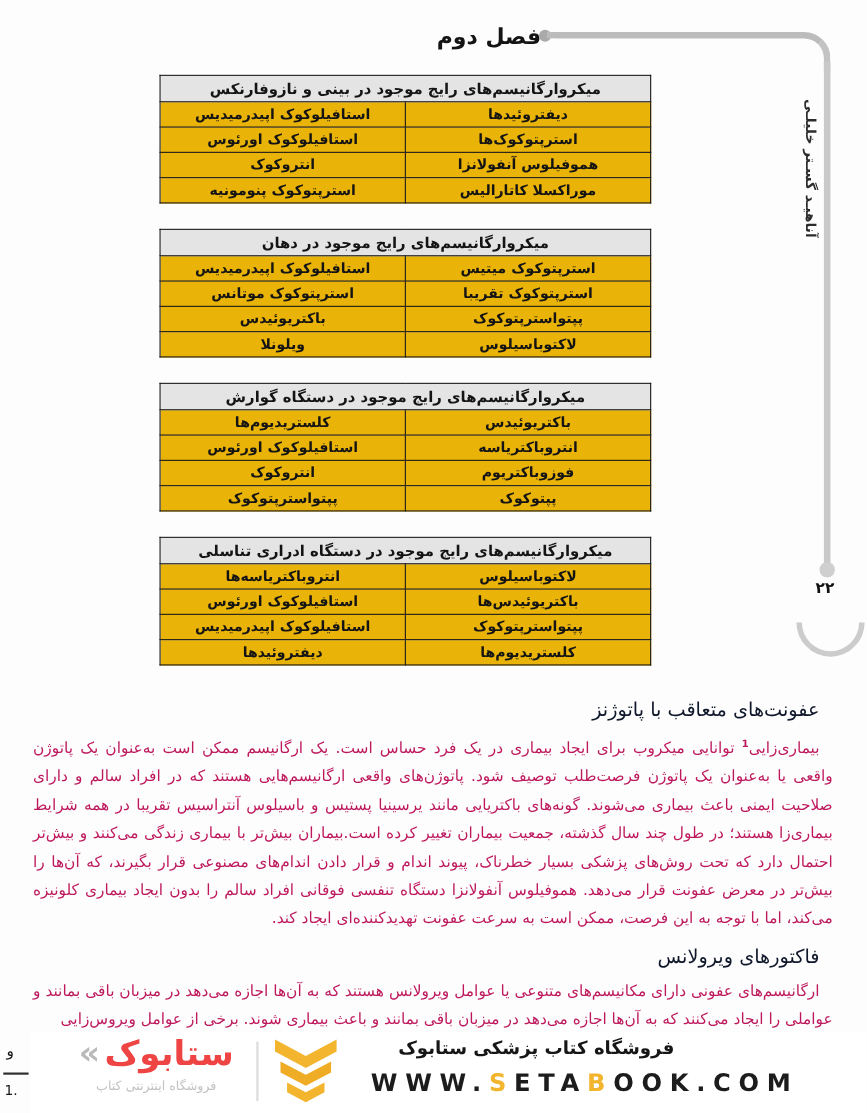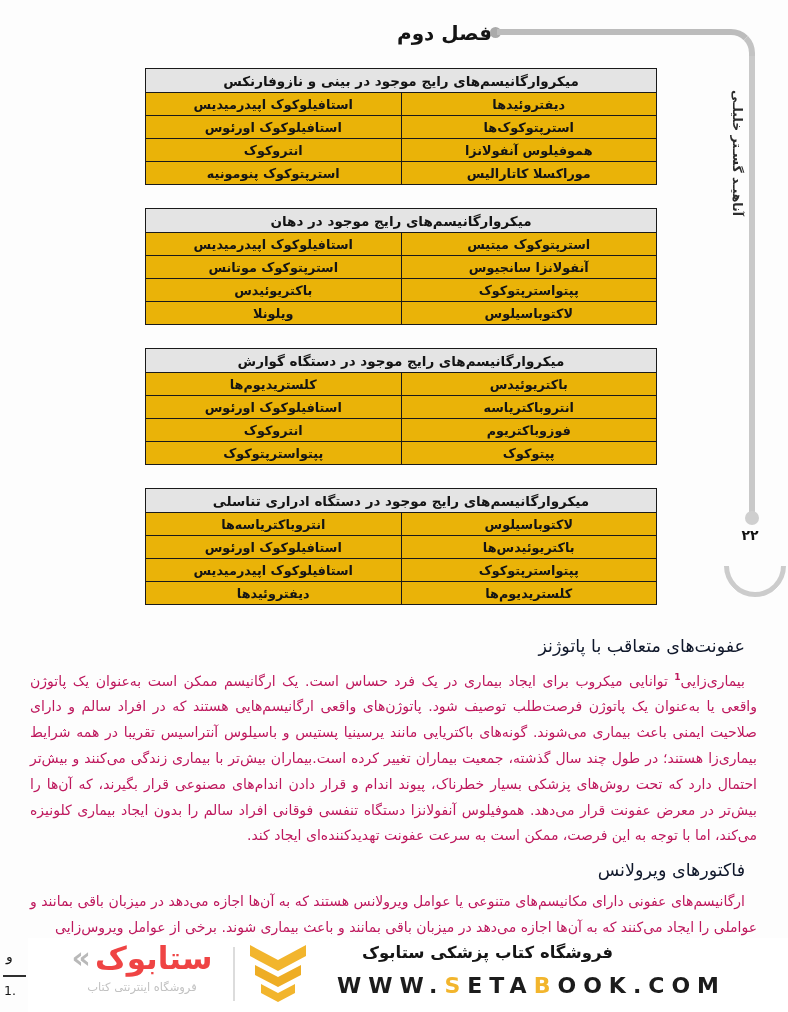--- a/index.html
+++ b/index.html
@@ -15,21 +15,21 @@
   .deco-dot-bottom{position:absolute;top:511px;left:745px;width:14px;height:14px;border-radius:50%;background:#cfcfcf;}
   .sidebar-vtext{position:absolute;top:46px;left:730px;height:170px;writing-mode:vertical-rl;
     font-size:12.5px;font-weight:bold;color:#2c2c2c;letter-spacing:2px;direction:rtl;}
   .page-number{position:absolute;top:527px;left:726px;width:48px;text-align:center;
     font-size:14px;font-weight:bold;color:#111;}
   .page-arc{position:absolute;top:535px;left:724px;width:52px;height:52px;border-radius:50%;
     border:5px solid transparent;border-right-color:#cccccc;border-bottom-color:#cccccc;transform:rotate(45deg);}
 
   
   .tables-stack{position:absolute;top:68px;left:145px;width:447px;}
-  table.micro-table{border-collapse:collapse;width:512px;table-layout:fixed;direction:rtl;margin:0 0 23px 0;background:#fff;}
+  table.micro-table{border-collapse:collapse;width:447px;table-layout:fixed;direction:rtl;margin:0 0 23px 0;background:#fff;}
   table.micro-table th{background:#e4e4e4;border:1.5px solid #1a1a1a;height:21px;
     font-size:13.5px;font-weight:bold;text-align:center;padding:1px 4px;}
   table.micro-table td{border:1.5px solid #1a1a1a;height:20px;font-size:12.8px;font-weight:bold;
     text-align:center;padding:1px 4px;background:#eab308;}
 
   
   .main-text{position:absolute;top:636px;left:30px;right:31px;direction:rtl;}
   .section-heading{font-size:17.5px;font-weight:normal;margin:0 12px 9px 0;color:#0f172a;}
   .body-text{font-size:14px;line-height:25.8px;text-align:justify;margin:0;color:#be185d;}
   .body-text.indent{text-indent:12px;}
@@ -96,21 +96,21 @@
       <table class="micro-table">
         <tbody>
           <tr>
             <th colspan="2">میکروارگانیسم‌های رایج موجود در دهان</th>
           </tr>
           <tr>
             <td>استرپتوکوک میتیس</td>
             <td>استافیلوکوک اپیدرمیدیس</td>
           </tr>
           <tr>
-            <td>آنفولانزا سانجیوس</td>
+            <td>استرپتوکوک تقریبا</td>
             <td>استرپتوکوک موتانس</td>
           </tr>
           <tr>
             <td>پپتواسترپتوکوک</td>
             <td>باکتریوئیدس</td>
           </tr>
           <tr>
             <td>لاکتوباسیلوس</td>
             <td>ویلونلا</td>
           </tr>

